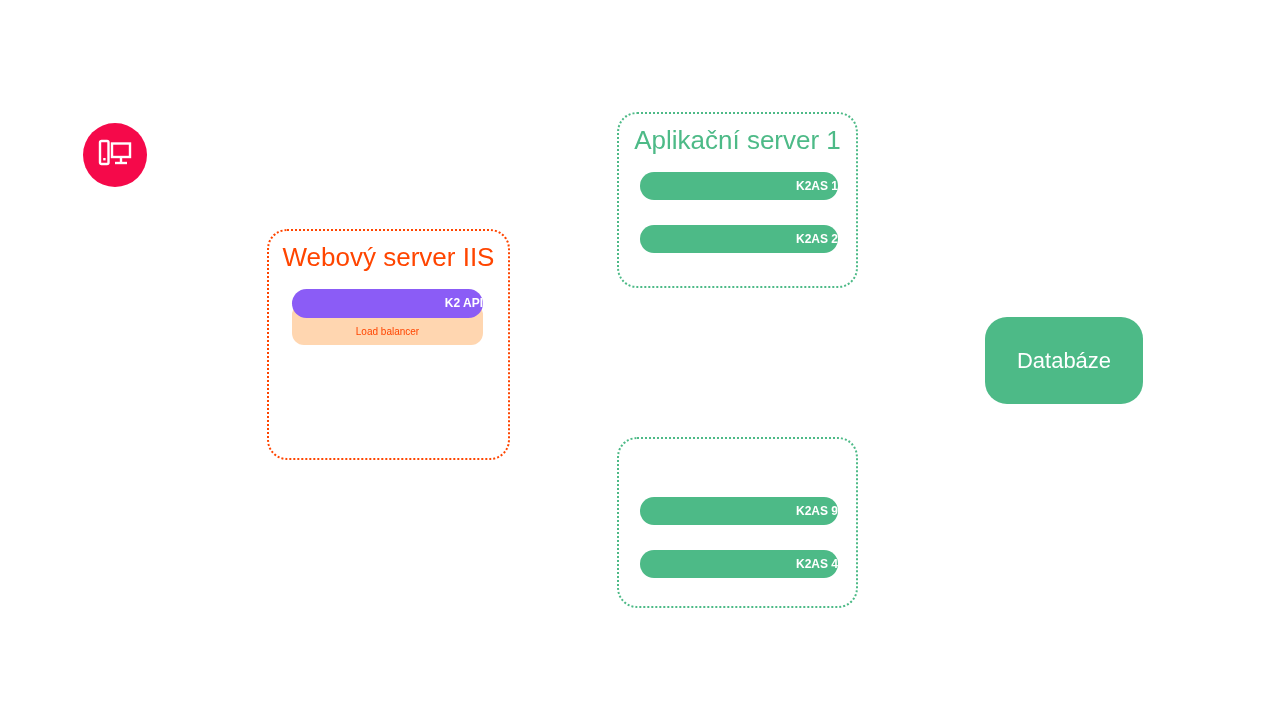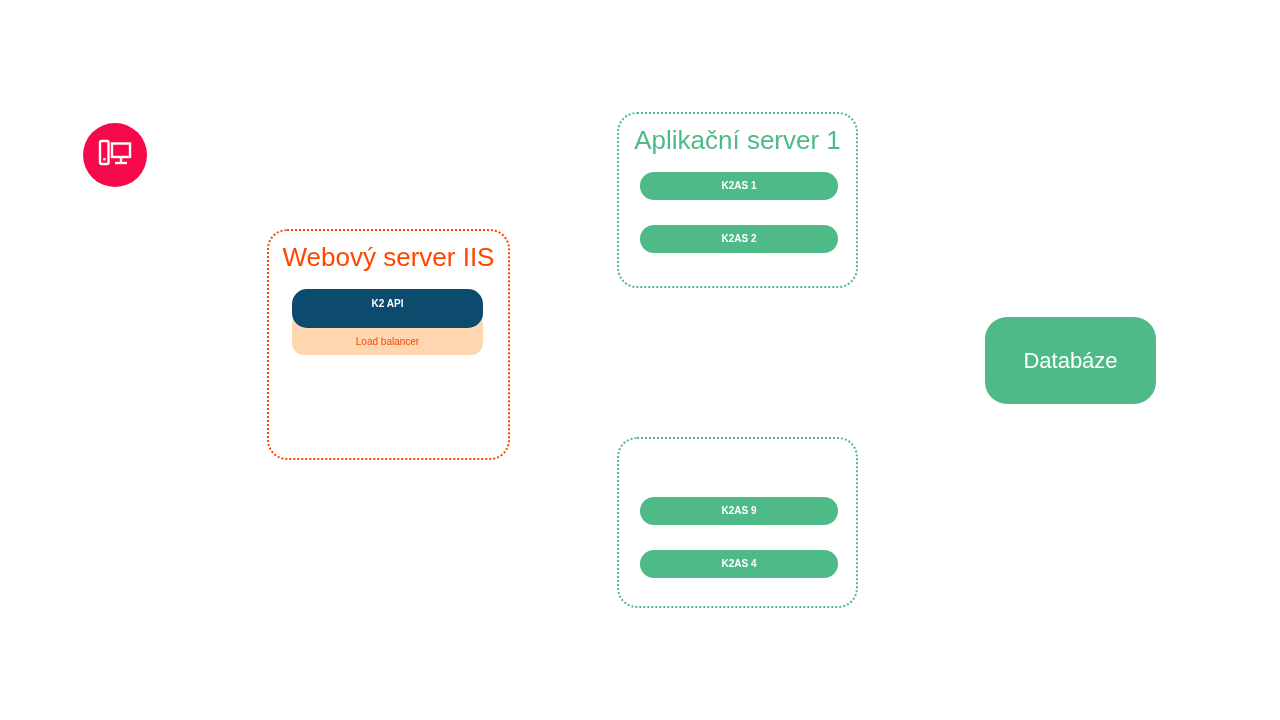--- a/index.html
+++ b/index.html
@@ -45,28 +45,28 @@
   .orange-text { color: #ff4500; }
   .green-text  { color: #4dba87; }
 
   
   .api-stack {
     position: absolute; left: 23px; top: 58px; width: 191px;
   }
   .pill {
     border-radius: 15px;
     color: #ffffff;
-    font-size: 10px;
+    font-size: 12px;
     font-weight: 700;
-    text-align: center;
+    text-align: right;
   }
   .orange-pill {
     position: relative; z-index: 2;
-    height: 39px; line-height: 29px;
-    background: #0c4a6e;
+    height: 29px; line-height: 29px;
+    background: #8b5cf6;
   }
   .peach-pill {
     position: relative; z-index: 1;
     margin-top: -15px;
     padding-top: 15px;
     height: 42px;
     border-radius: 12px;
     background: #ffd6b0;
     color: #ff4500;
     font-size: 10px;
@@ -81,21 +81,21 @@
     height: 28px; line-height: 28px;
     border-radius: 14px;
     background: #4dba87;
   }
   .pill-slot-1 { top: 58px; }
   .pill-slot-2 { top: 111px; }
 
   
   .db-box {
     position: absolute; left: 985px; top: 317px;
-    width: 171px; height: 87px;
+    width: 158px; height: 87px;
     border-radius: 22px;
     background: #4dba87;
     color: #ffffff;
     font-size: 22px;
     display: flex; align-items: center; justify-content: center;
   }
 </style>
 </head>
 <body>
 

